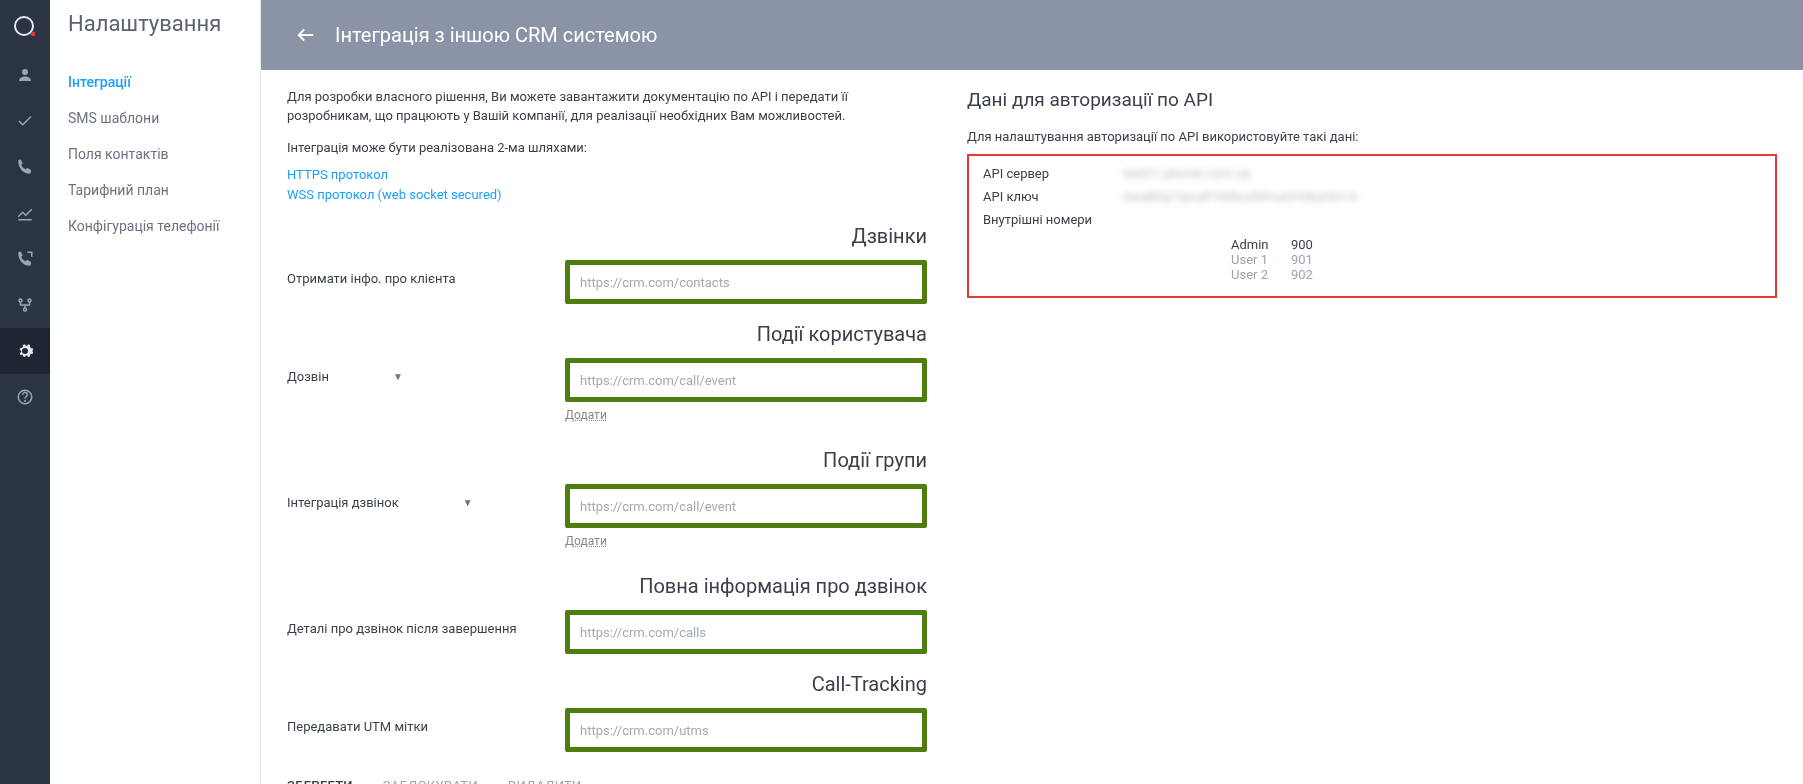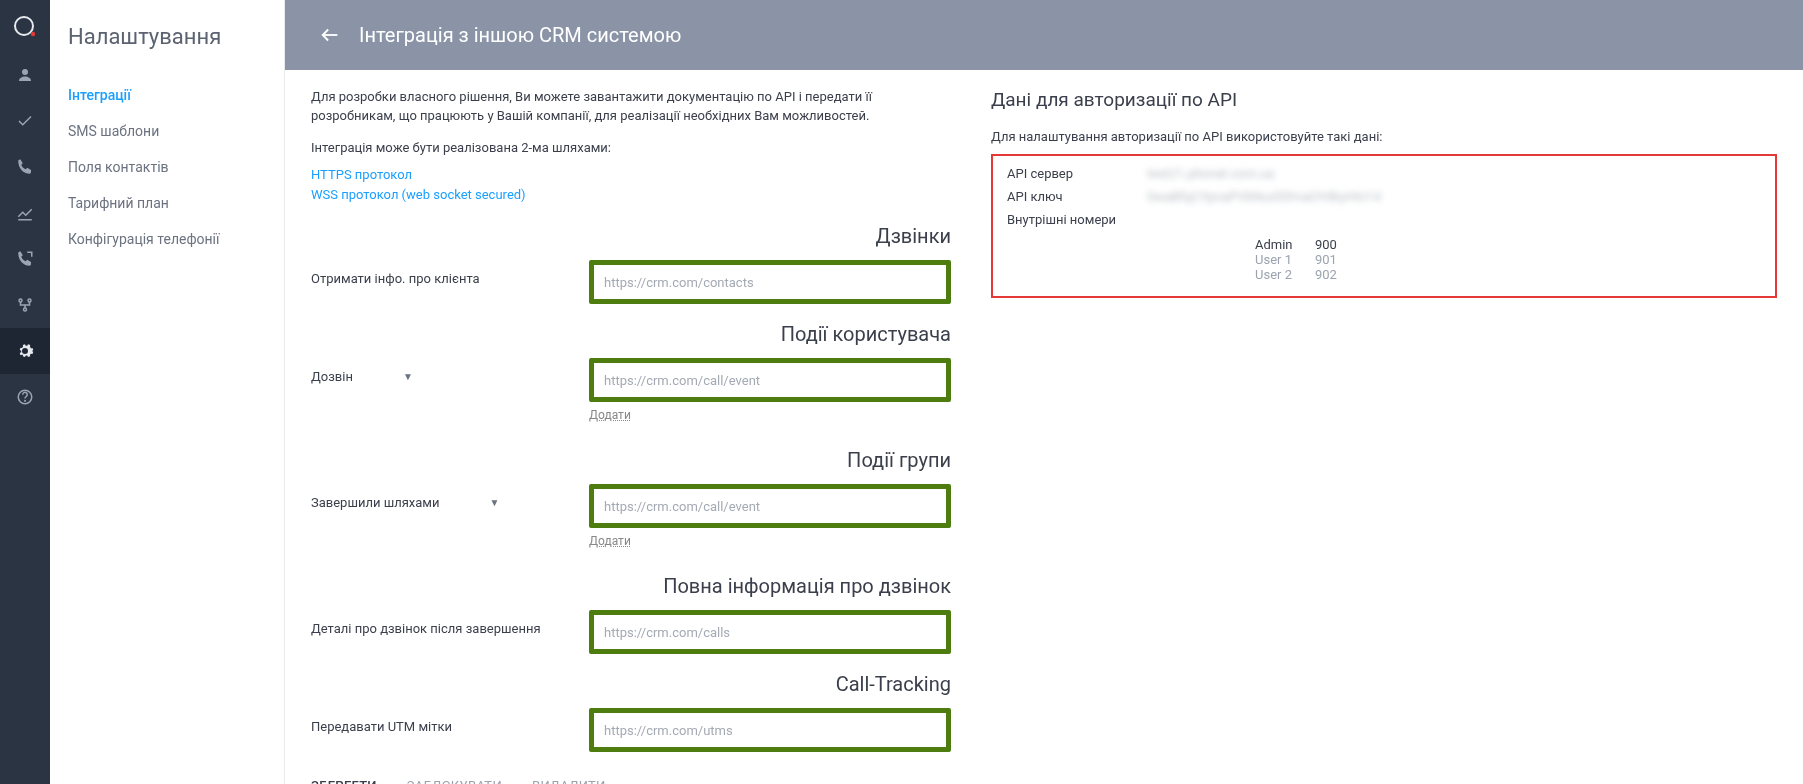--- a/index.html
+++ b/index.html
@@ -2,39 +2,39 @@
 <html><head>
 <meta charset="utf-8">
 <style>
   * { box-sizing: border-box; margin: 0; padding: 0; font-family: -apple-system, BlinkMacSystemFont, "Segoe UI", Roboto, Arial, sans-serif; }
   body { background: #f5f6f8; color: #3a3f4b; font-size: 14px; width: 1803px; height: 784px; overflow: hidden; display: flex; }
   .rail { width: 50px; background: #2b3442; display: flex; flex-direction: column; align-items: center; padding-top: 14px; gap: 0; }
   .rail .logo { width: 24px; height: 24px; position: relative; margin-bottom: 14px; }
   .rail .logo svg { width: 24px; height: 24px; }
   .rail .item { width: 50px; height: 46px; display: flex; align-items: center; justify-content: center; color: #9aa4b3; cursor: pointer; }
   .rail .item.active { background: #1f2633; color: #e6e9ee; }
-  .settings-panel { width: 235px; background: #ffffff; padding: 24px 18px; border-right: 1px solid #e8eaed; }
+  .settings-panel { width: 211px; background: #ffffff; padding: 11px 18px; border-right: 1px solid #e8eaed; }
   .settings-panel h1 { font-size: 22px; font-weight: 400; color: #5b6270; margin-bottom: 28px; }
   .settings-panel ul { list-style: none; }
   .settings-panel li { font-size: 14px; color: #6b7280; padding: 10px 0; cursor: pointer; }
   .settings-panel li.active { color: #1a9fff; font-weight: 500; }
   .main { flex: 1; display: flex; flex-direction: column; background: #f5f6f8; height: 784px; overflow: hidden; }
   .header { background: #8a94a6; height: 70px; display: flex; align-items: center; padding: 0 34px; gap: 18px; }
   .header .back { color: #fff; cursor: pointer; display: flex; align-items: center; }
   .header h2 { color: #fff; font-size: 20px; font-weight: 400; }
   .content { flex: 1; background: #ffffff; margin: 0; padding: 18px 26px 24px; display: flex; gap: 40px; overflow: auto; }
   .left { flex: 0 0 640px; }
   .right { flex: 1; min-width: 340px; }
   .left p.intro { font-size: 13px; color: #3a3f4b; line-height: 1.45; margin-bottom: 14px; }
   .left p.sub { font-size: 13px; color: #3a3f4b; margin-bottom: 10px; }
   .left a.lnk { color: #1a9fff; font-size: 13px; display: block; line-height: 1.6; text-decoration: none; }
   .section-h { font-size: 20px; color: #3a3f4b; margin-top: 18px; margin-bottom: 12px; font-weight: 400; text-align: right; }
   .row { display: flex; align-items: flex-start; gap: 20px; margin-bottom: 4px; min-height: 38px; }
   .row .label { flex: 0 0 258px; font-size: 13px; color: #3a3f4b; display: flex; align-items: center; height: 36px; }
-  .row .label .dd { display: inline-flex; align-items: center; gap: 50px; cursor: pointer; text-align: center; }
+  .row .label .dd { display: inline-flex; align-items: center; gap: 64px; cursor: pointer; text-align: center; }
   .row .inputwrap { flex: 1; }
   .row input[type=text] { width: 100%; height: 44px; border: 5px solid #4d7c0f; border-radius: 2px; padding: 0 10px; font-size: 13px; color: #6d28d9; }
   .row input[type=text]::placeholder { color: #a4aab3; }
   .addlink { font-size: 12px; color: #888; text-decoration: underline dotted; cursor: pointer; margin-left: 278px; margin-top: 0; margin-bottom: 8px; display: inline-block; }
   .actions { margin-top: 26px; display: flex; gap: 30px; }
   .actions span { font-size: 13px; letter-spacing: .3px; color: #9ca3af; cursor: pointer; text-transform: uppercase; }
   .actions span.primary { color: #3a3f4b; font-weight: 500; }
   .right h3 { font-size: 19px; font-weight: 400; color: #3a3f4b; margin-bottom: 18px; }
   .right p.note { font-size: 13px; color: #3a3f4b; margin-bottom: 10px; }
   .redbox { border: 2px solid #e53935; padding: 10px 14px 14px; }
@@ -155,21 +155,21 @@
           </span>
         </div>
         <div class="inputwrap"><input type="text" placeholder="https://crm.com/call/event" style=""></div>
       </div>
       <span class="addlink">Додати</span>
 
       <h3 class="section-h">Події групи</h3>
       <div class="row">
         <div class="label">
           <span class="dd">
-            <span>Завершили шляхами</span>
+            <span>Інтеграція дзвінок</span>
             <span class="caret">▼</span>
           </span>
         </div>
         <div class="inputwrap"><input type="text" placeholder="https://crm.com/call/event" style=""></div>
       </div>
       <span class="addlink">Додати</span>
 
       <h3 class="section-h">Повна інформація про дзвінок</h3>
       <div class="row">
         <div class="label">

